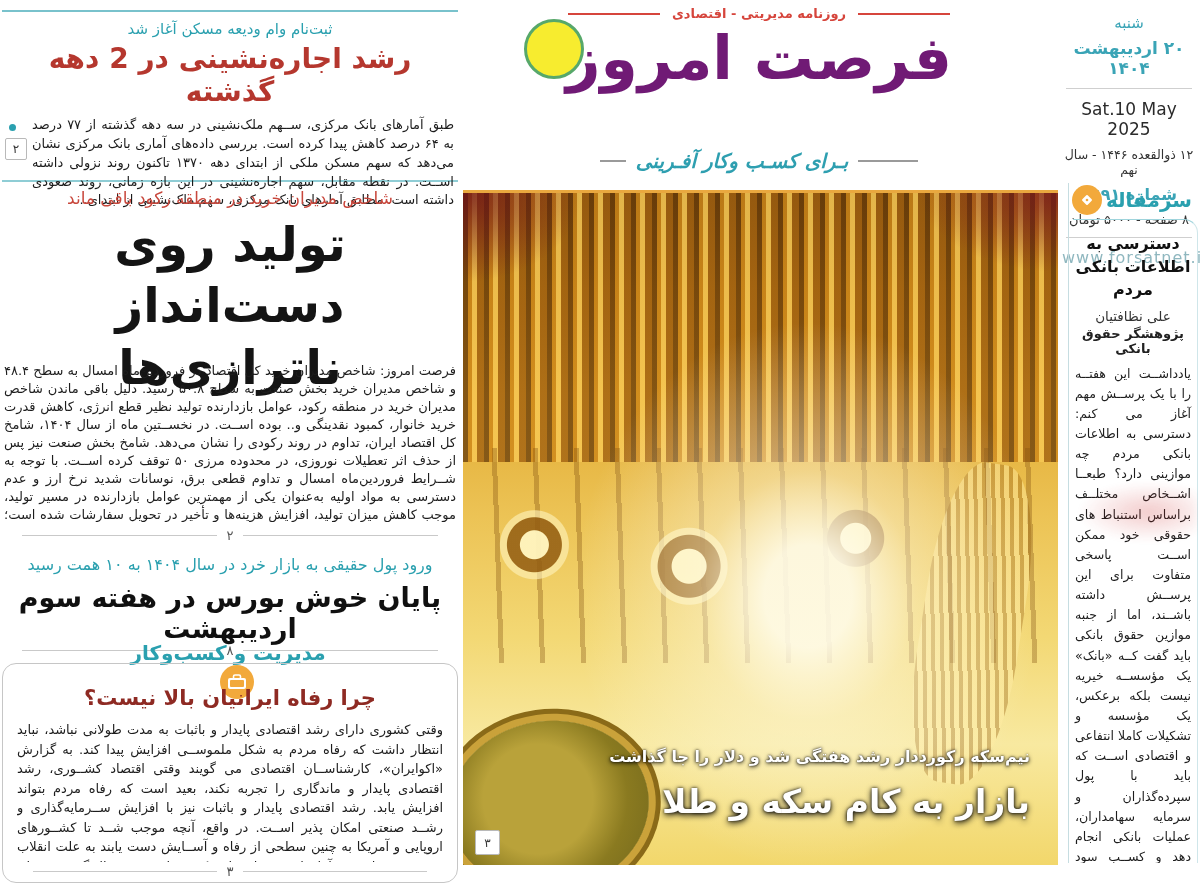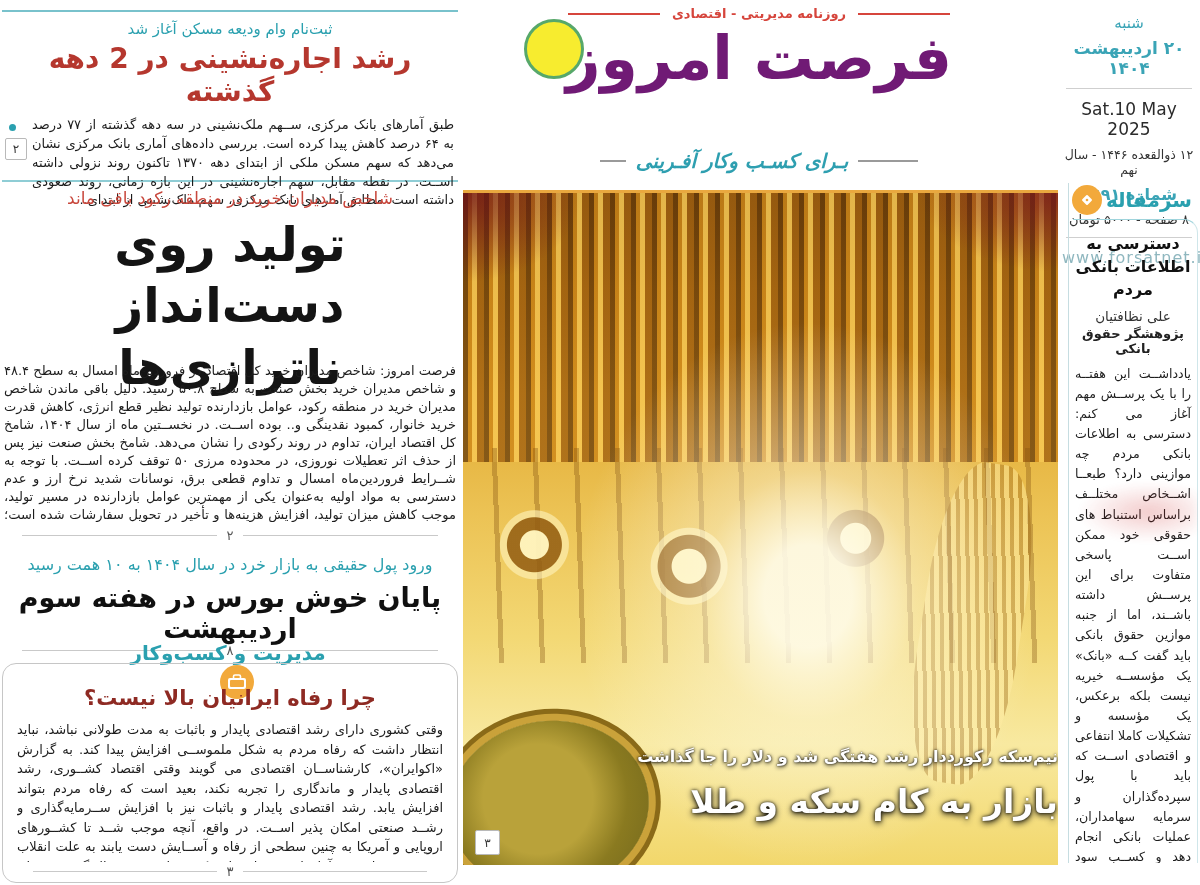--- a/index.html
+++ b/index.html
@@ -85,21 +85,21 @@
   .ph-coin{position:absolute;left:-14px;bottom:-26px;width:200px;height:170px;border-radius:50%;
       transform:rotate(-8deg);
       background:radial-gradient(circle at 45% 45%,#b9a23a 0 38%,#8a7a20 62%,#6f641c 100%);
       box-shadow:0 0 0 7px #caa23a,0 0 0 12px #8a6a18;}
   .ph-maroon-tl{position:absolute;left:0;top:0;width:120px;height:90px;
       background:radial-gradient(ellipse at 0% 0%,rgba(110,15,25,.8),transparent 70%);}
   .ph-maroon-tr{position:absolute;right:0;top:0;width:140px;height:80px;
       background:radial-gradient(ellipse at 100% 0%,rgba(120,20,30,.75),transparent 70%);}
   .ph-maroon-bl{position:absolute;left:0;bottom:0;width:140px;height:120px;
       background:radial-gradient(ellipse at 0% 100%,rgba(120,20,30,.7),transparent 70%);}
-  .photo-caption{position:absolute;right:0;bottom:44px;text-align:right;color:#fff;z-index:3;margin-left:20px;}
+  .photo-caption{position:absolute;right:28px;bottom:44px;text-align:right;color:#fff;z-index:3;margin-left:20px;}
   .cap-kicker{font-size:16px;font-weight:bold;
       text-shadow:0 1px 4px rgba(0,0,0,.95),0 0 2px rgba(0,0,0,.85);margin-bottom:16px;}
   .cap-headline{font-size:33px;font-weight:bold;
       text-shadow:0 2px 6px rgba(0,0,0,.95),0 0 3px rgba(0,0,0,.85);}
   .photo-badge{position:absolute;left:12px;bottom:10px;z-index:3;width:23px;height:23px;}
   
   .editorial{position:absolute;left:1068px;top:183px;width:130px;height:680px;overflow:hidden;
              border-left:1px solid #c6dde1;padding-left:4px;box-sizing:border-box;}
   .edit-header{display:flex;align-items:center;height:34px;}
   .edit-dash{width:10px;height:2px;background:#2aa0af;margin-right:2px;}

